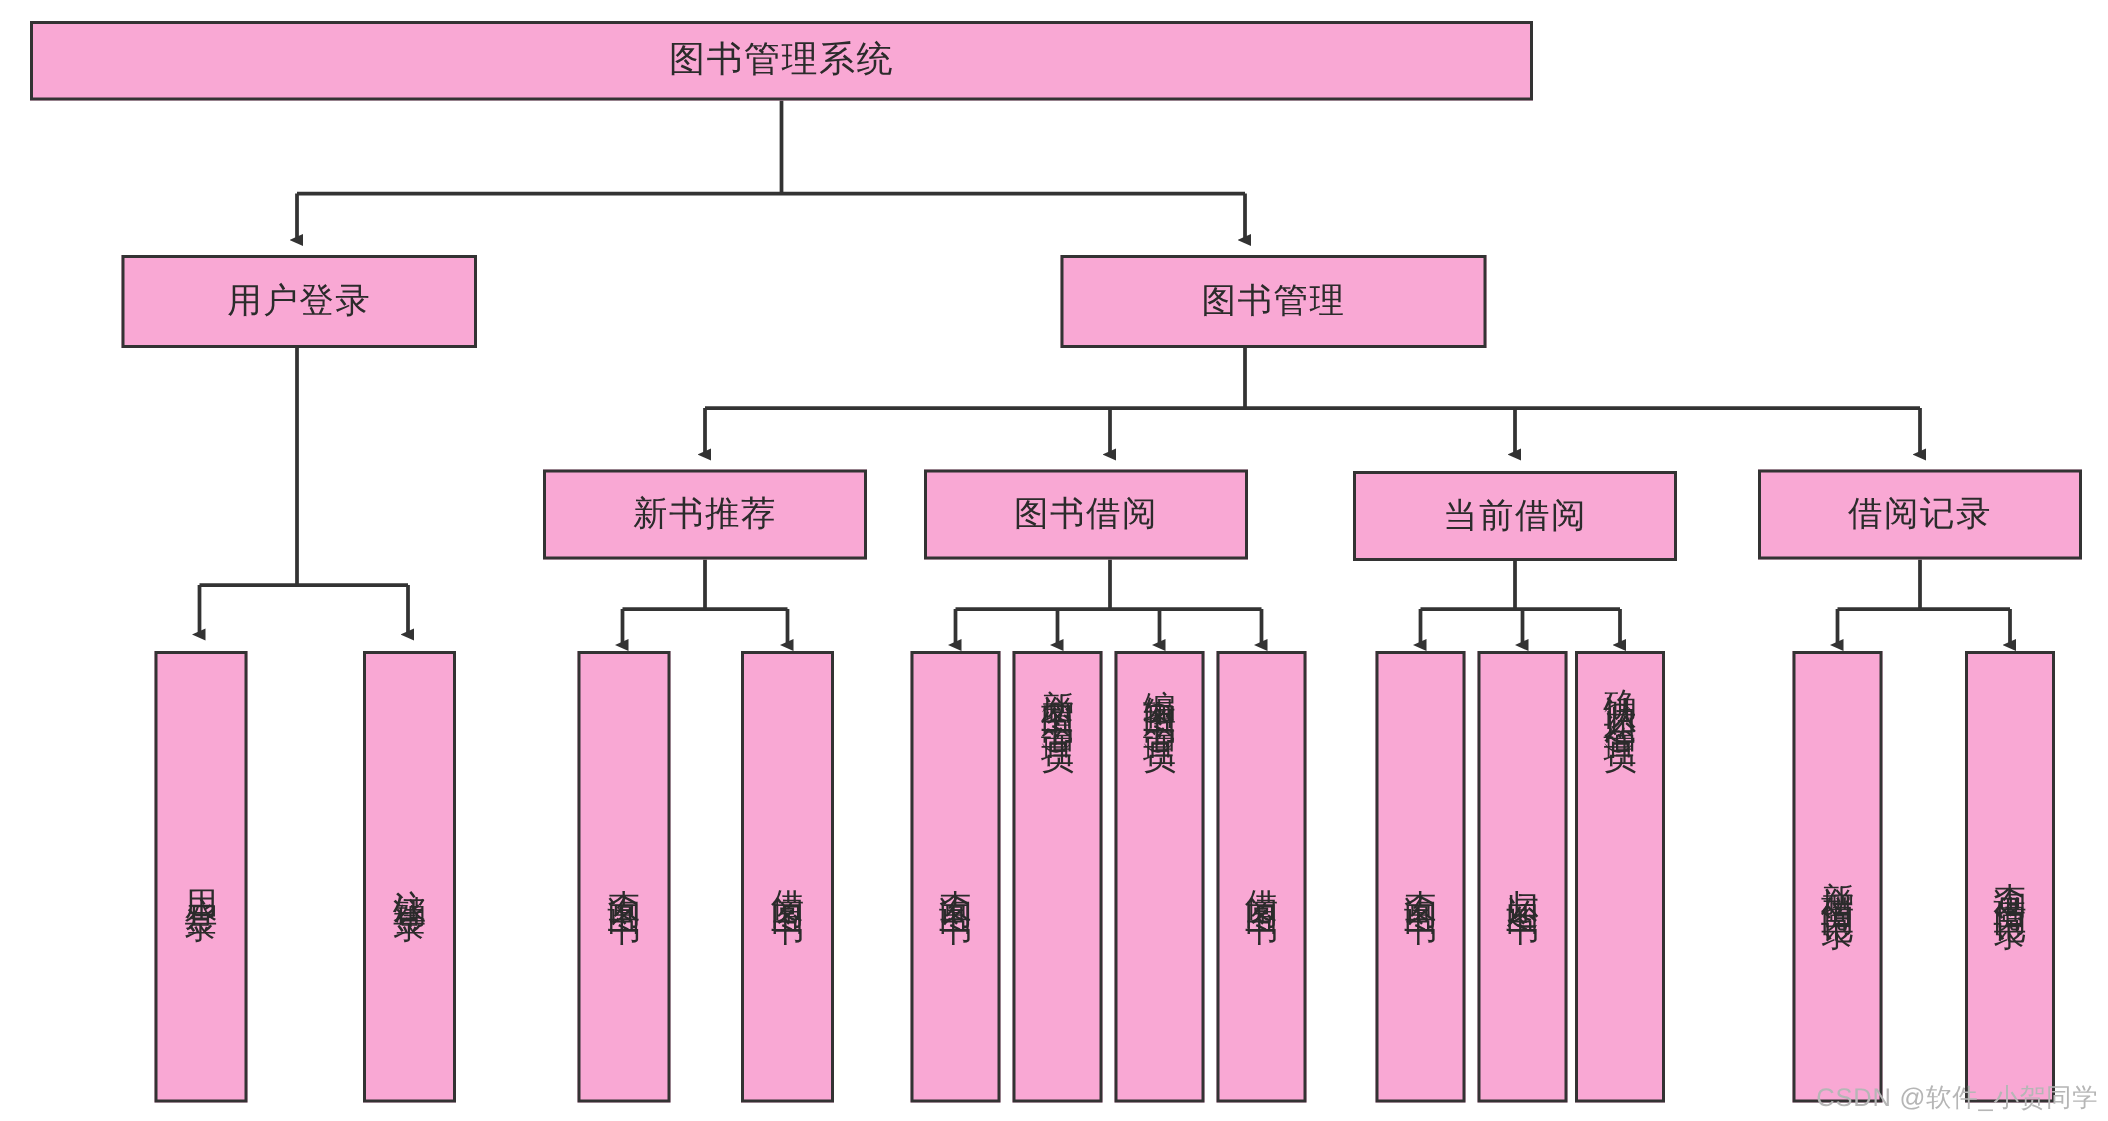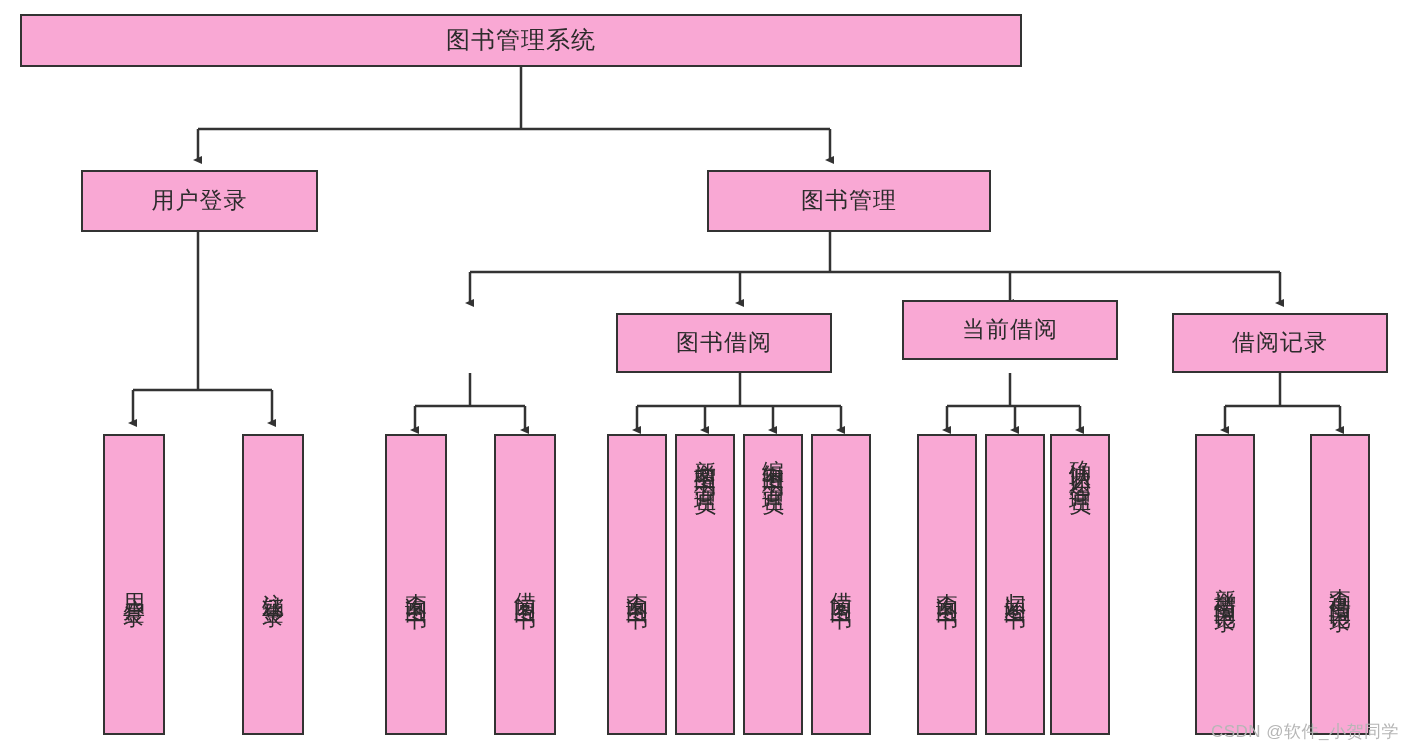--- a/index.html
+++ b/index.html
@@ -125,22 +125,23 @@
       <path d="M1225,406 L1225,430" marker-end="url(#arrowhead)"></path>
       <path d="M1340,406 L1340,430" marker-end="url(#arrowhead)"></path>
     </g>
   </svg>
 
   <div class="node horiz root" style="left:20px; top:14px; width:1002px; height:53px;">图书管理系统</div>
 
   <div class="node horiz" style="left:81px; top:170px; width:237px; height:62px;">用户登录</div>
   <div class="node horiz" style="left:695px; top:170px; width:284px; height:62px;margin-left:12px;">图书管理</div>
 
+  <div class="node horiz" style="left:362px; top:313px; width:216px; height:60px;">新书推荐</div>
   <div class="node horiz" style="left:616px; top:313px; width:216px; height:60px;">图书借阅</div>
-  <div class="node horiz" style="left:902px; top:300px; width:216px; height:60px;">当前借阅</div>
+  <div class="node horiz" style="left:902px; top:314px; width:216px; height:60px;">当前借阅</div>
   <div class="node horiz" style="left:1172px; top:313px; width:216px; height:60px;text-align:center;">借阅记录</div>
 
   <div class="node vert centered" style="left:103px; top:434px; width:62px; height:301px;">
     <span class="vert-label">用户登录</span>
   </div>
   <div class="node vert centered" style="left:242px; top:434px; width:62px; height:301px;">
     <span class="vert-label">注销登录</span>
   </div>
 
   <div class="node vert centered" style="left:385px; top:434px; width:62px; height:301px;">

